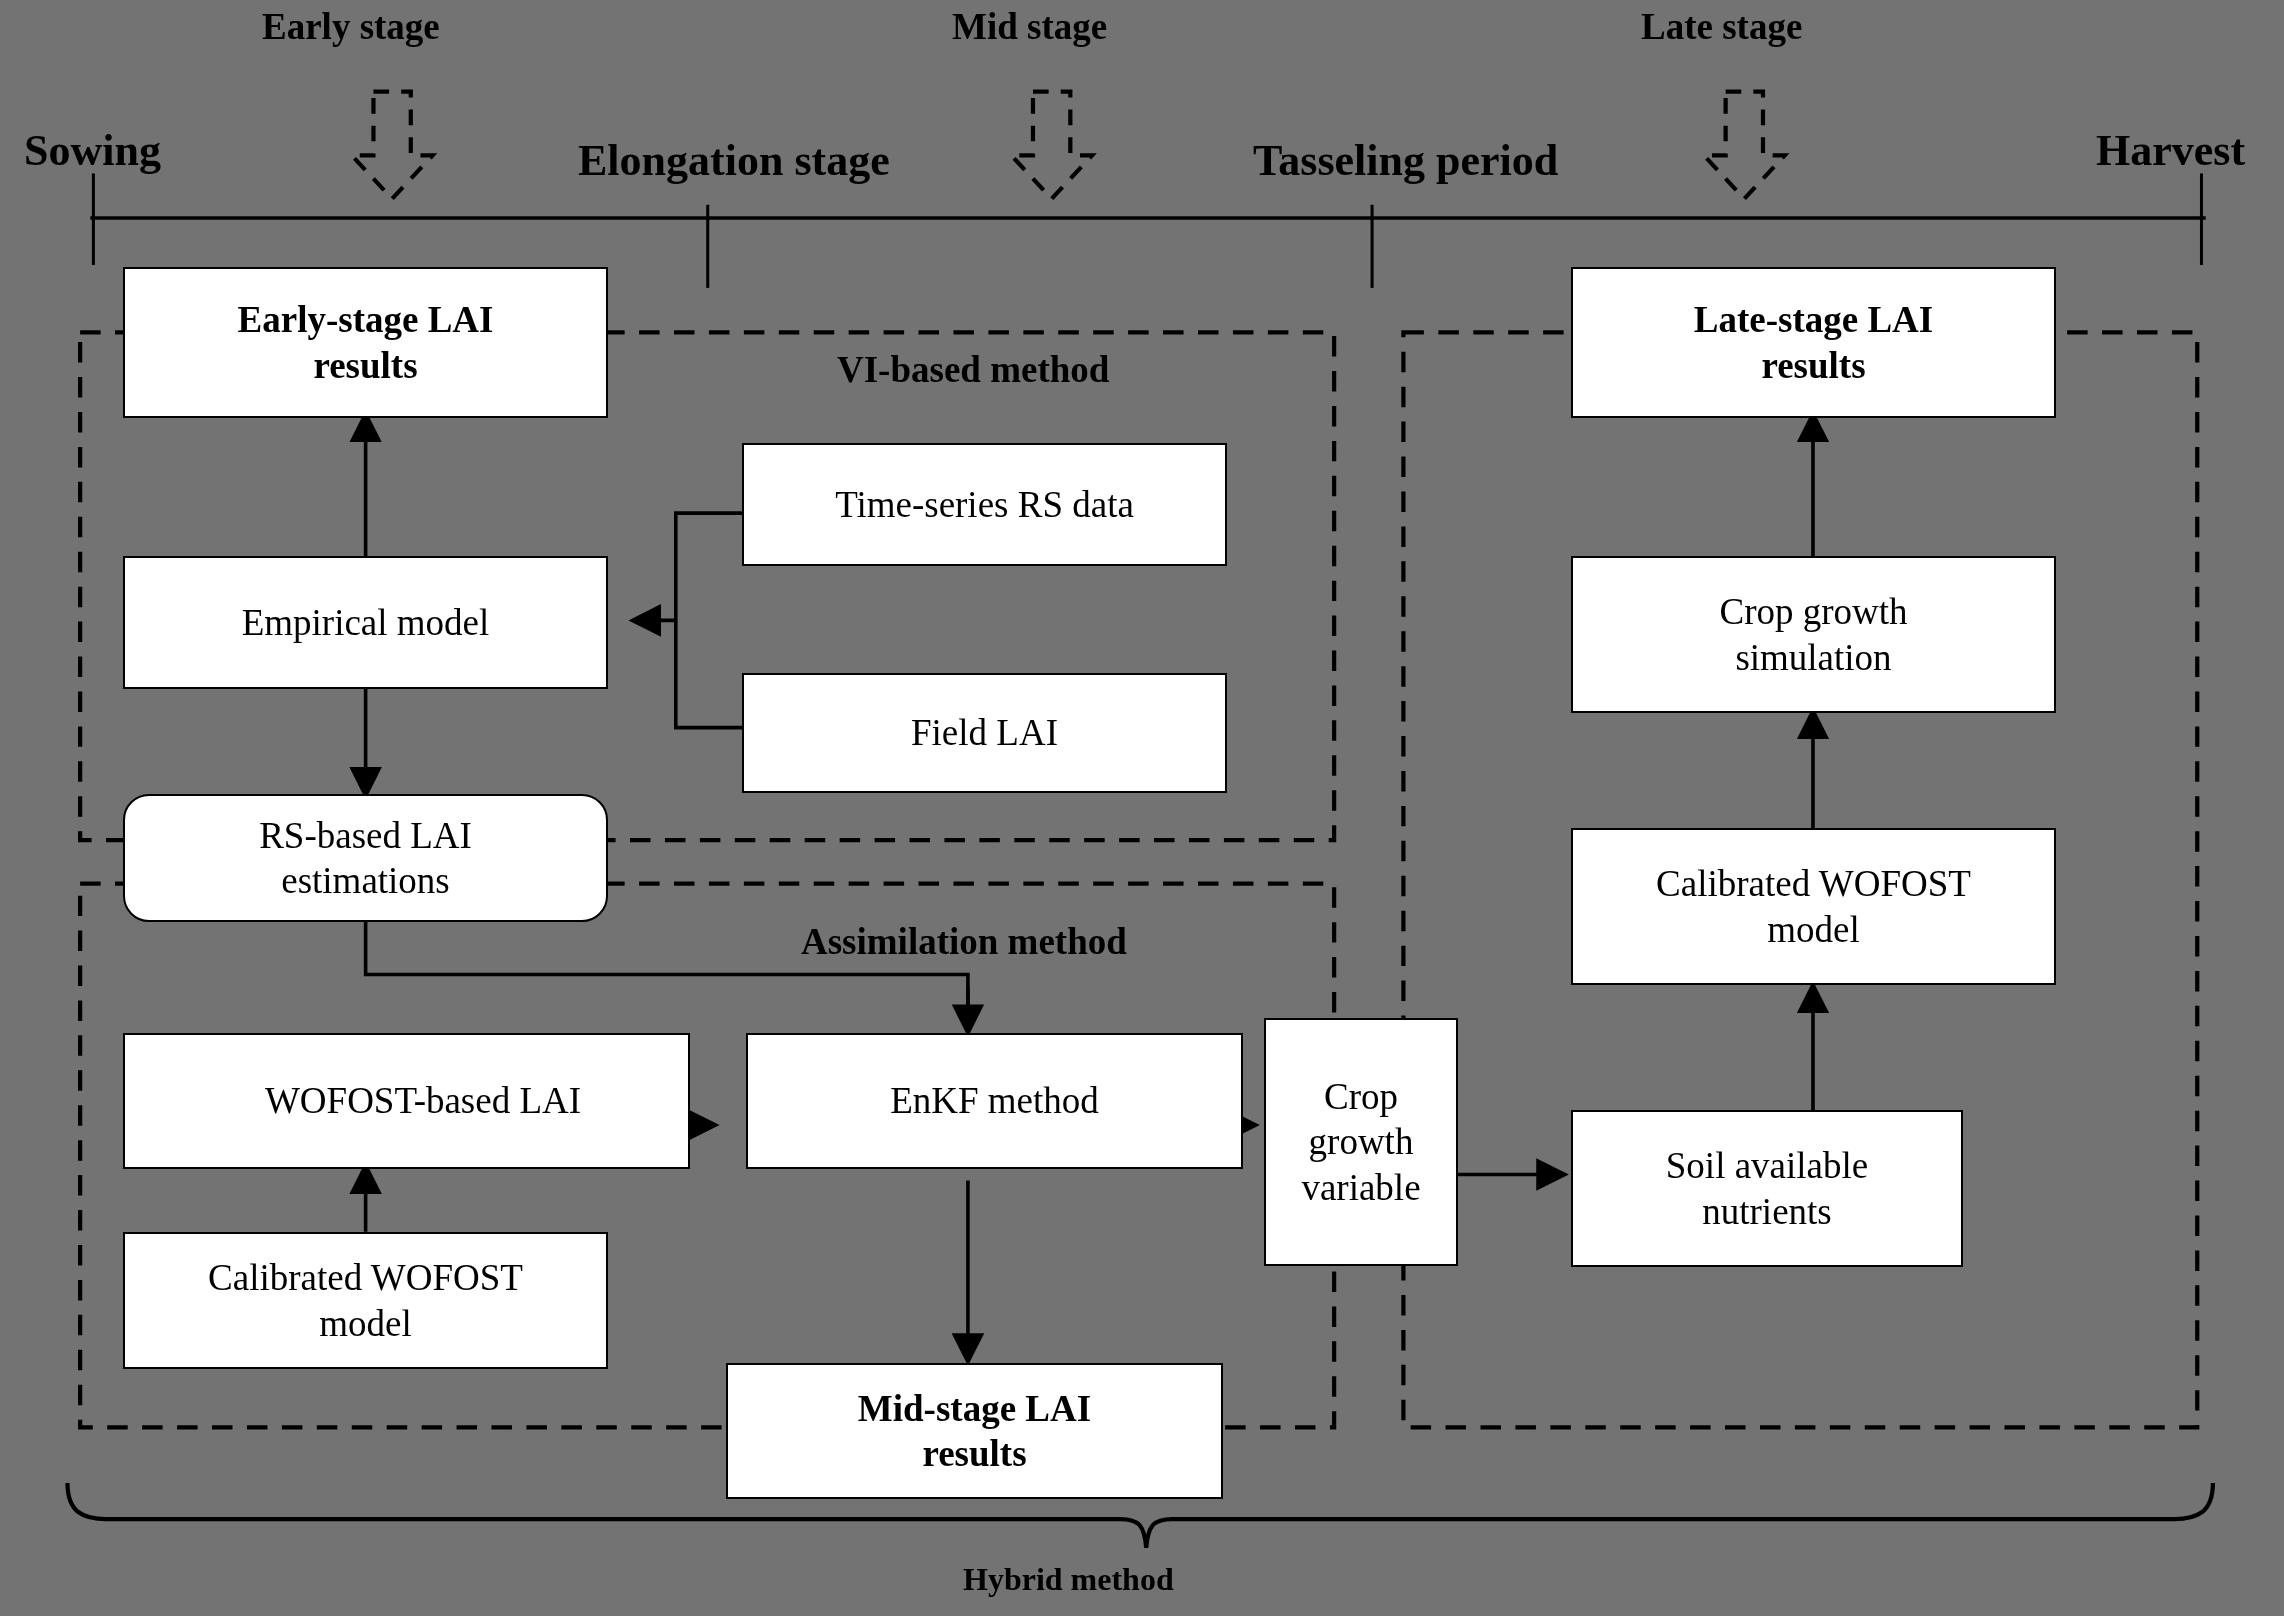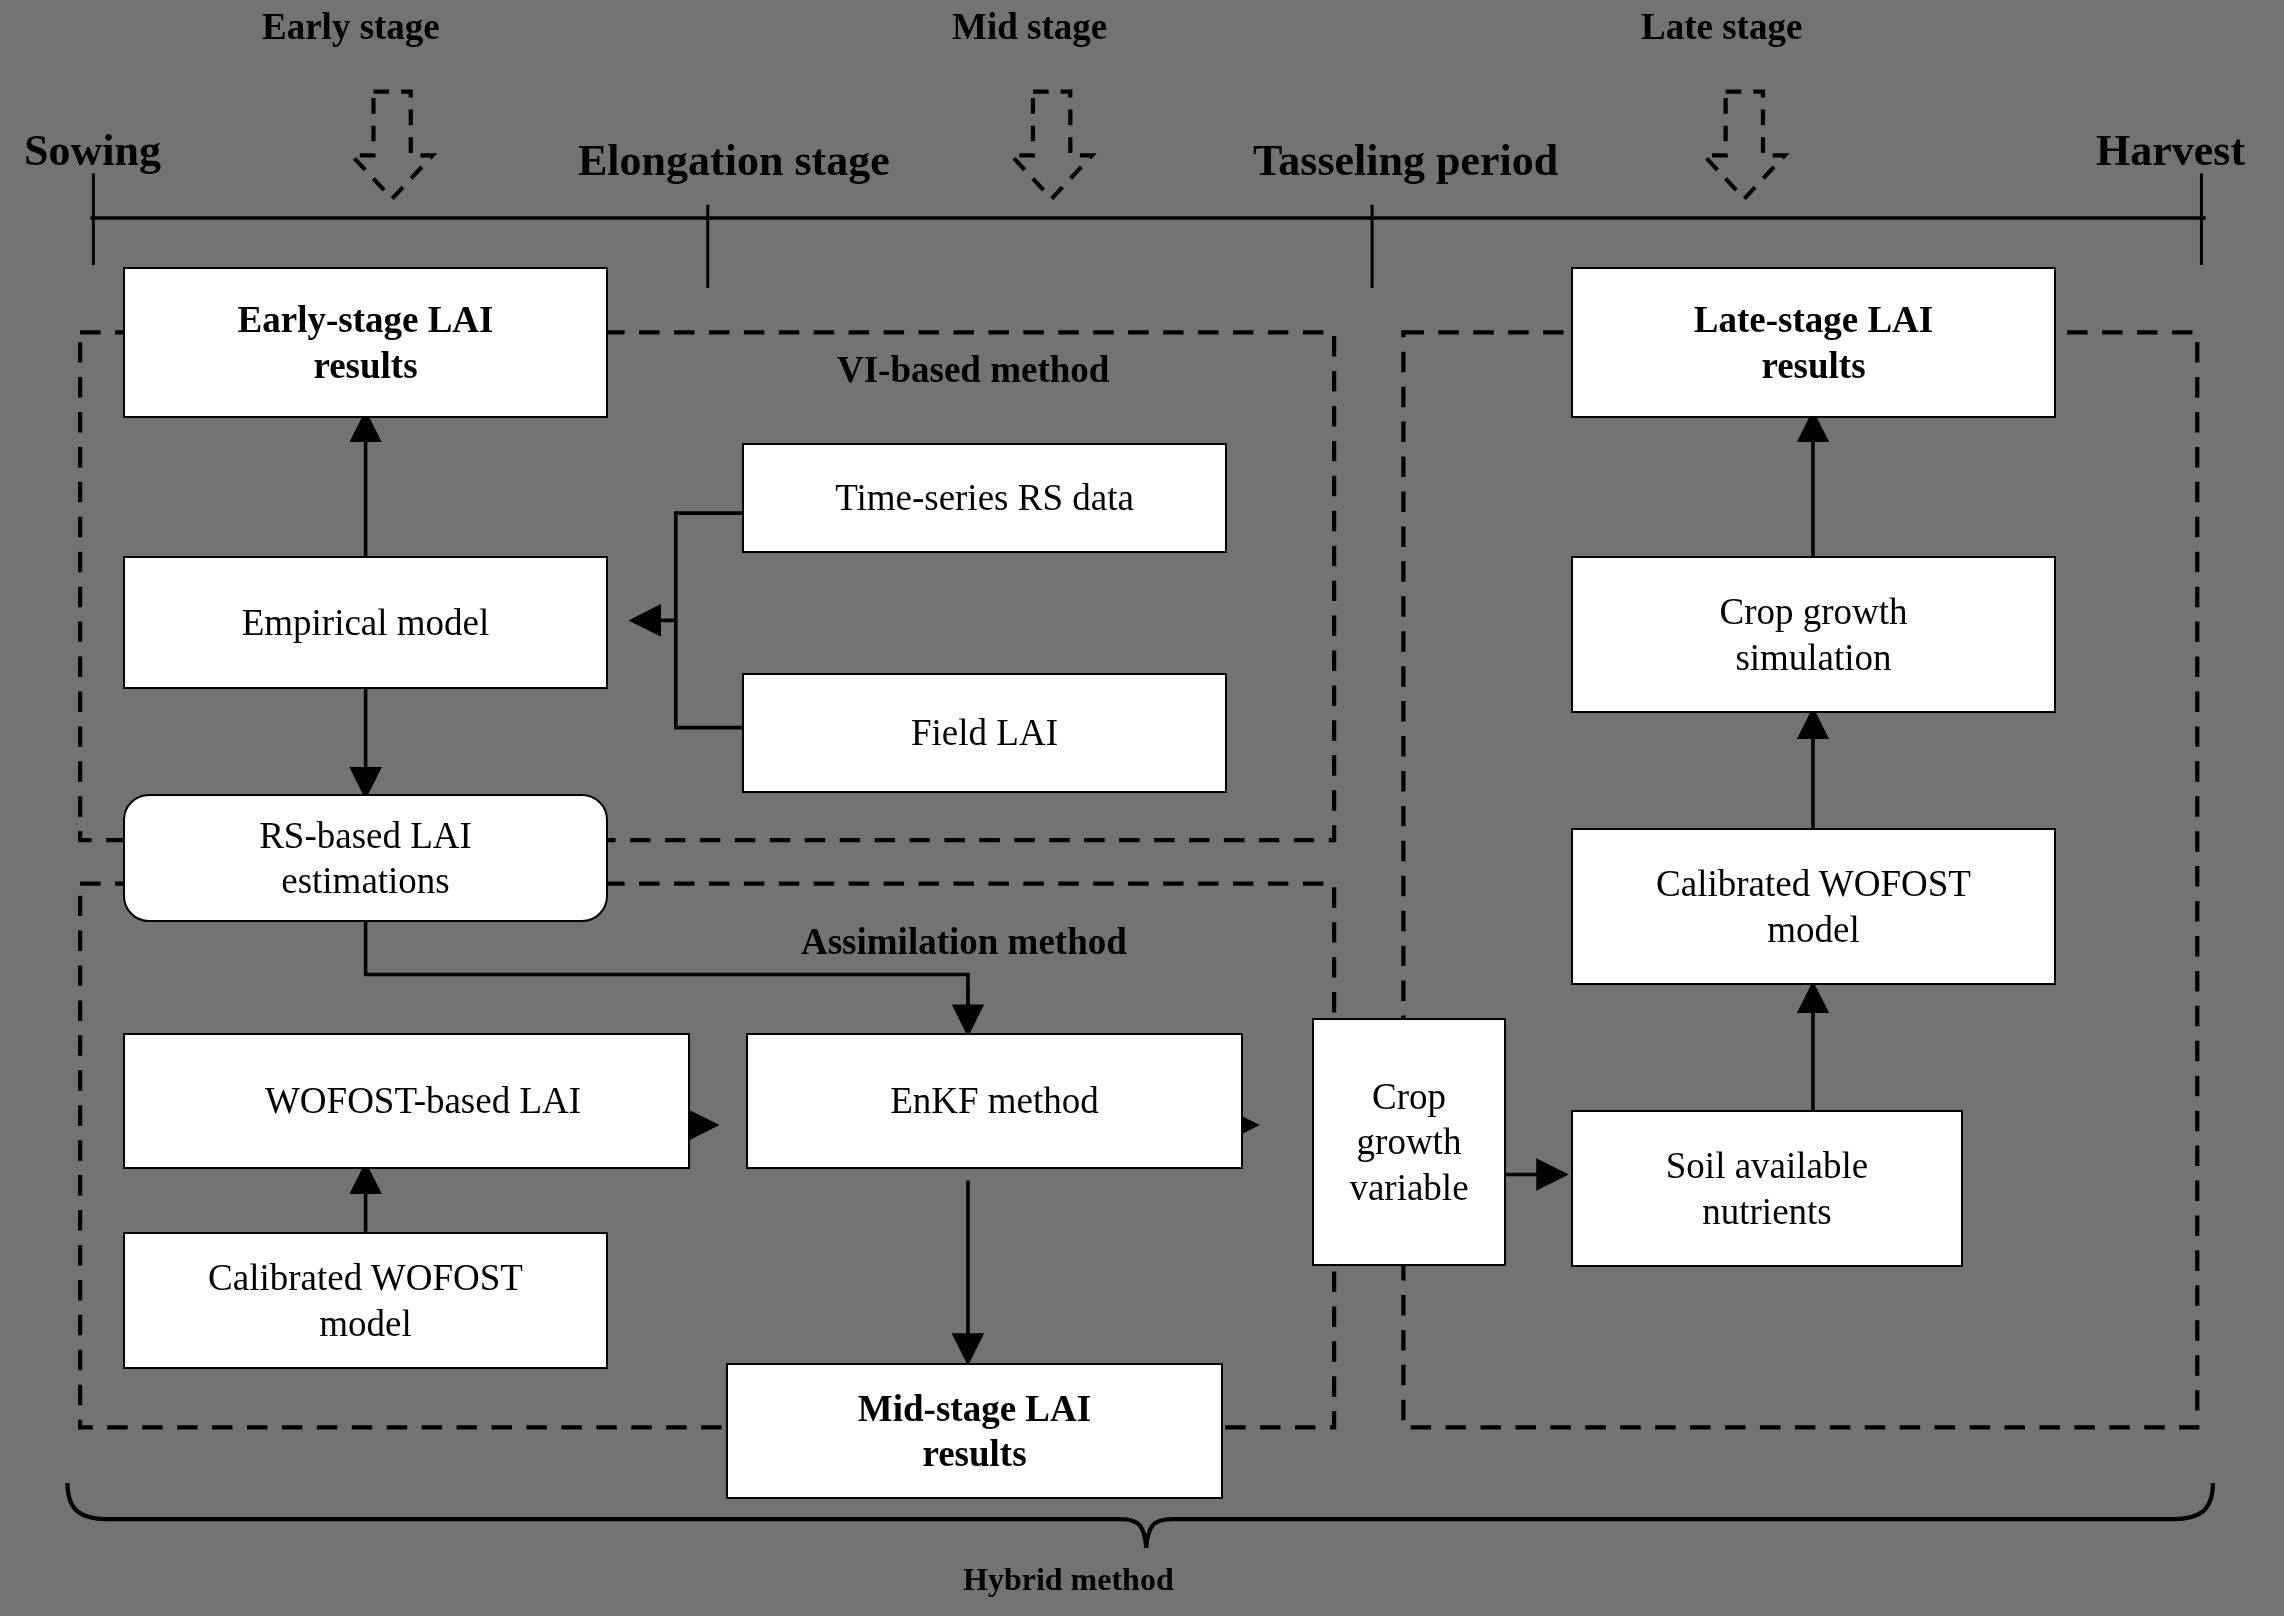--- a/index.html
+++ b/index.html
@@ -156,35 +156,35 @@
 
   <div class="region-cap" style="left:837px;top:348px;">VI-based method</div>
   <div class="region-cap" style="left:801px;top:920px;">Assimilation method</div>
 
   <div class="pbox bold" style="left:123px;top:267px;width:485px;height:151px;">Early-stage LAI<br>results</div>
 
   <div class="pbox bold" style="left:1571px;top:267px;width:485px;height:151px;">Late-stage LAI<br>results</div>
 
   <div class="pbox" style="left:123px;top:556px;width:485px;height:133px;">Empirical model</div>
 
-  <div class="pbox" style="left:742px;top:443px;width:485px;height:110px;">Time-series RS data</div>
+  <div class="pbox" style="left:742px;top:443px;width:485px;height:123px;">Time-series RS data</div>
 
   <div class="pbox" style="left:742px;top:673px;width:485px;height:120px;">Field LAI</div>
 
   <div class="pbox" style="left:123px;top:794px;width:485px;height:128px;border-radius:26px;">RS-based LAI<br>estimations</div>
 
   <div class="pbox" style="left:123px;top:1033px;width:567px;height:136px;padding-left:39px;">WOFOST-based LAI</div>
 
   <div class="pbox" style="left:123px;top:1232px;width:485px;height:137px;">Calibrated WOFOST<br>model</div>
 
   <div class="pbox" style="left:746px;top:1033px;width:497px;height:136px;">EnKF method</div>
 
   <div class="pbox bold" style="left:726px;top:1363px;width:497px;height:136px;">Mid-stage LAI<br>results</div>
 
-  <div class="pbox" style="left:1264px;top:1018px;width:194px;height:248px;margin-left:48px;">Crop<br>growth<br>variable</div>
+  <div class="pbox" style="left:1264px;top:1018px;width:194px;height:248px;">Crop<br>growth<br>variable</div>
 
   <div class="pbox" style="left:1571px;top:556px;width:485px;height:157px;">Crop growth<br>simulation</div>
 
   <div class="pbox" style="left:1571px;top:828px;width:485px;height:157px;">Calibrated WOFOST<br>model</div>
 
   <div class="pbox" style="left:1571px;top:1110px;width:392px;height:157px;">Soil available<br>nutrients</div>
 
   <div class="hybrid-cap" style="left:963px;top:1561px;">Hybrid method</div>
 
 </div>

